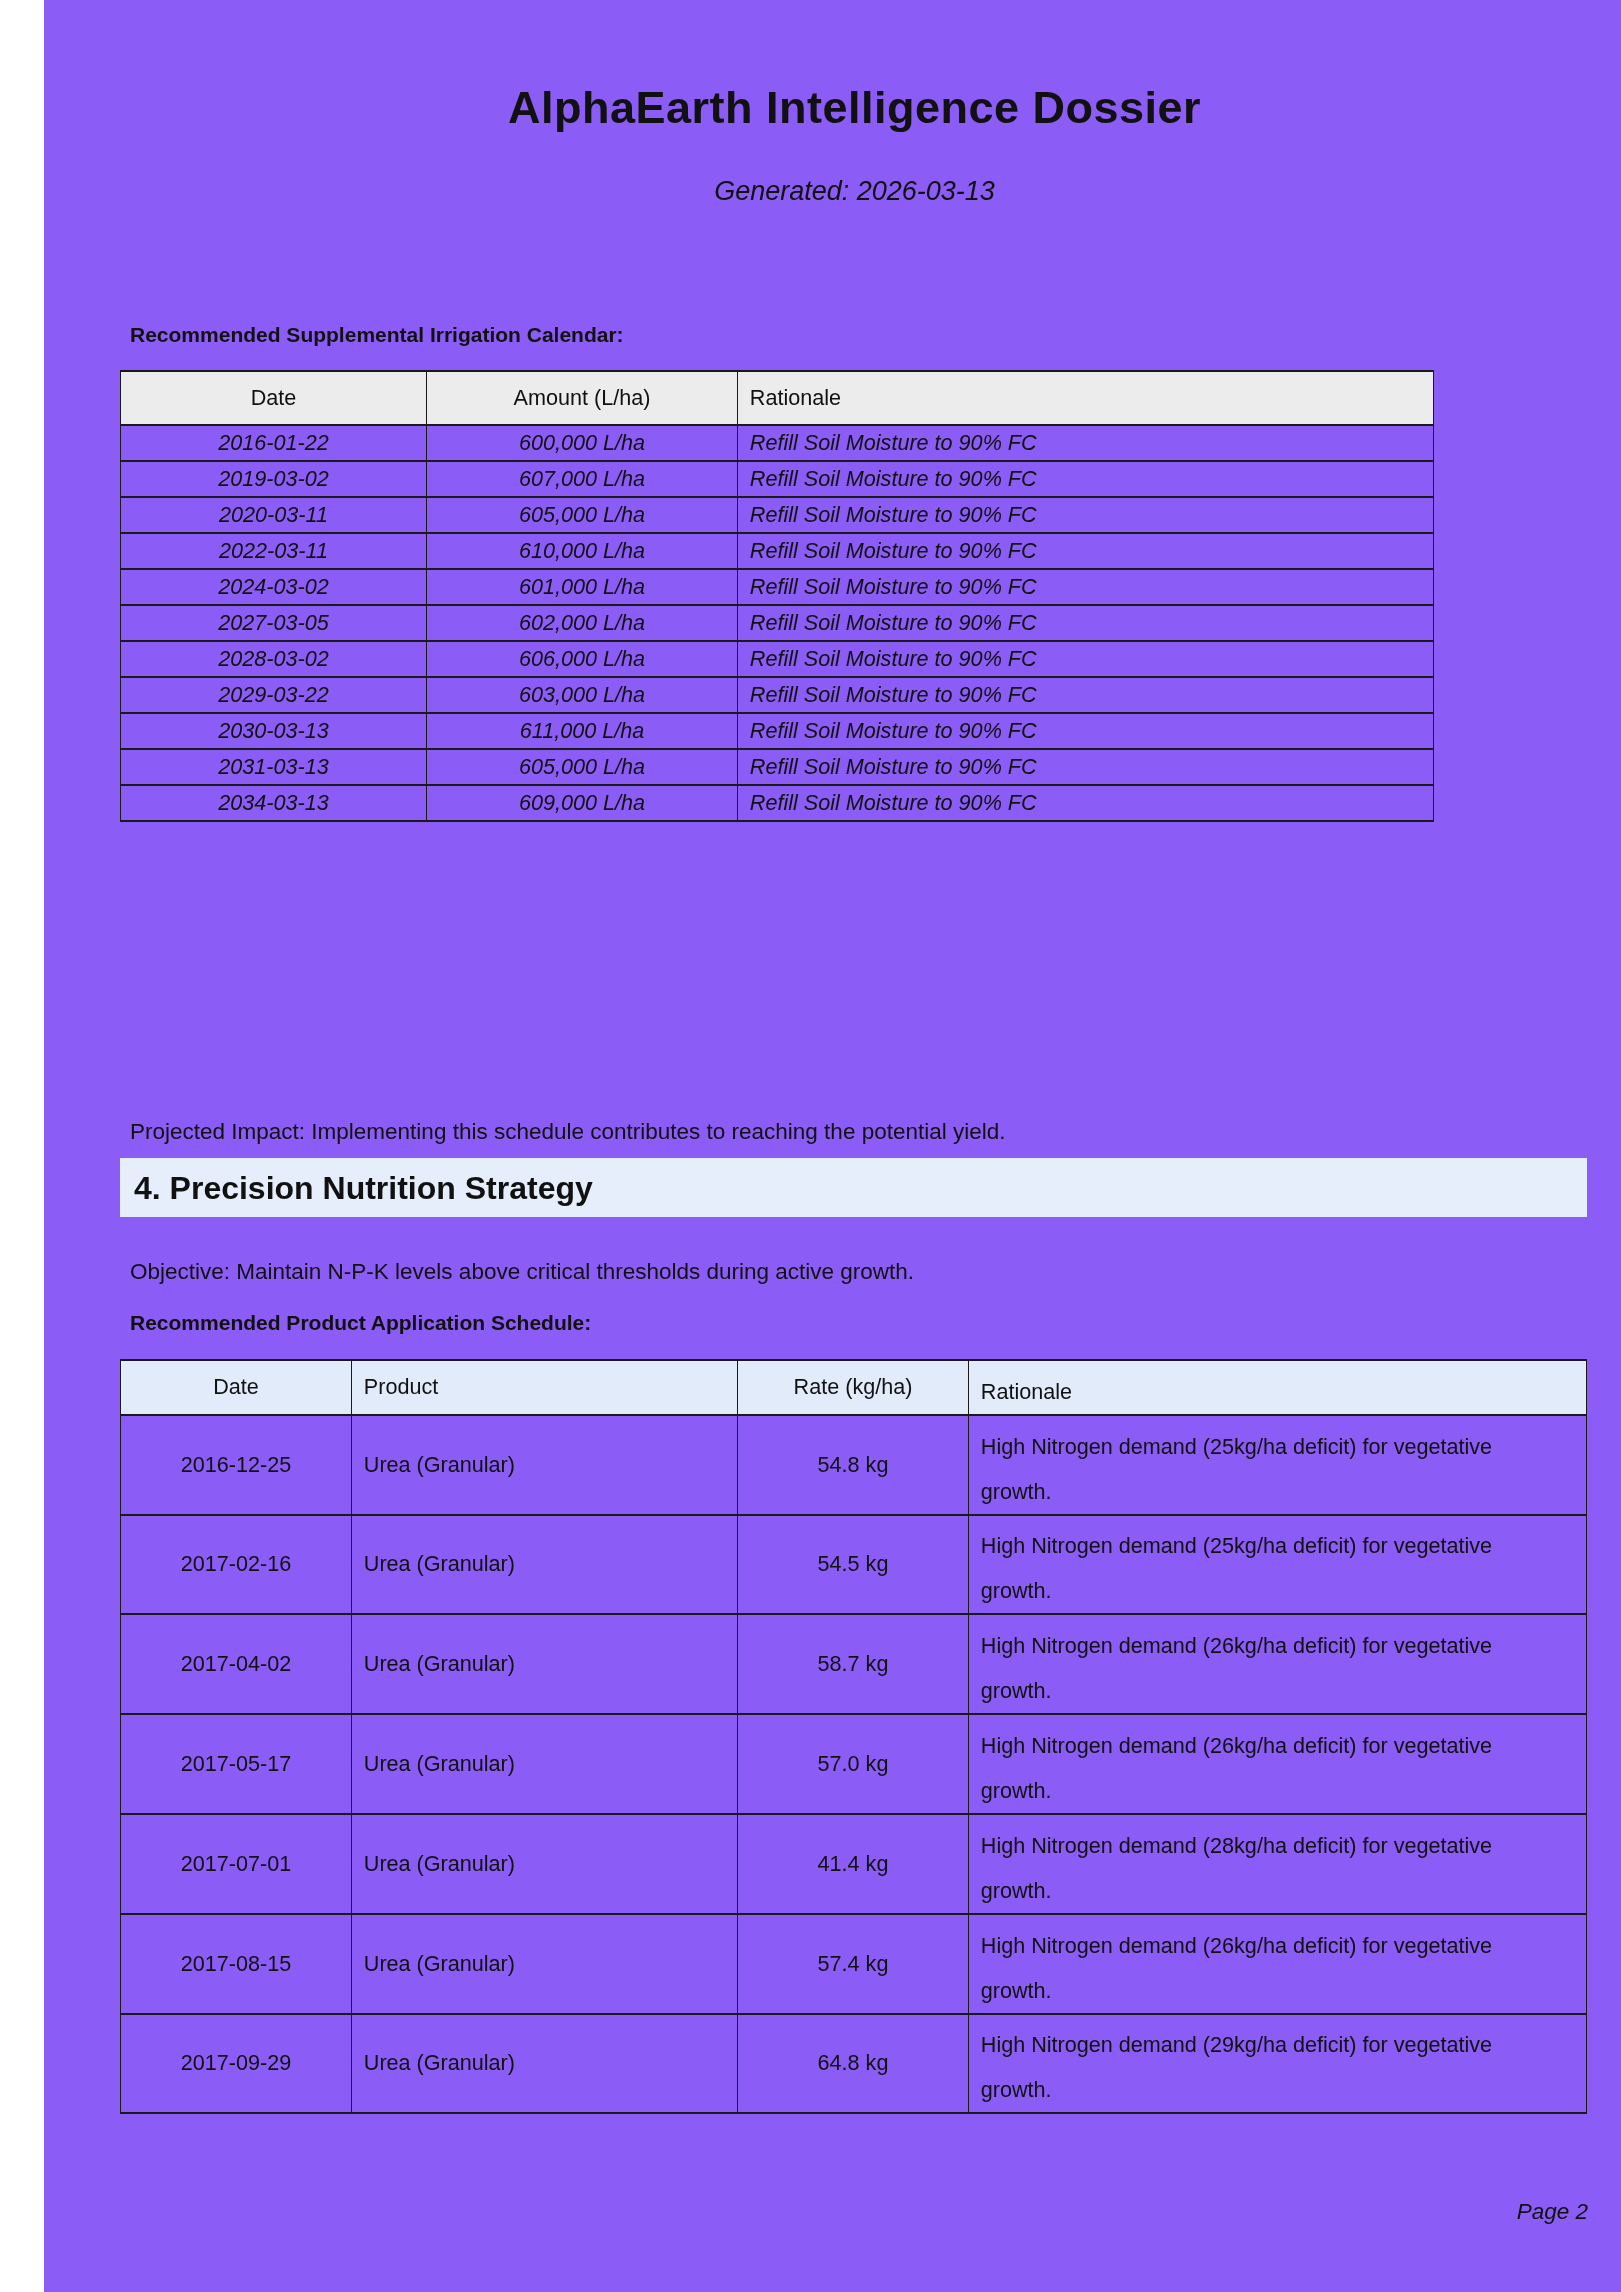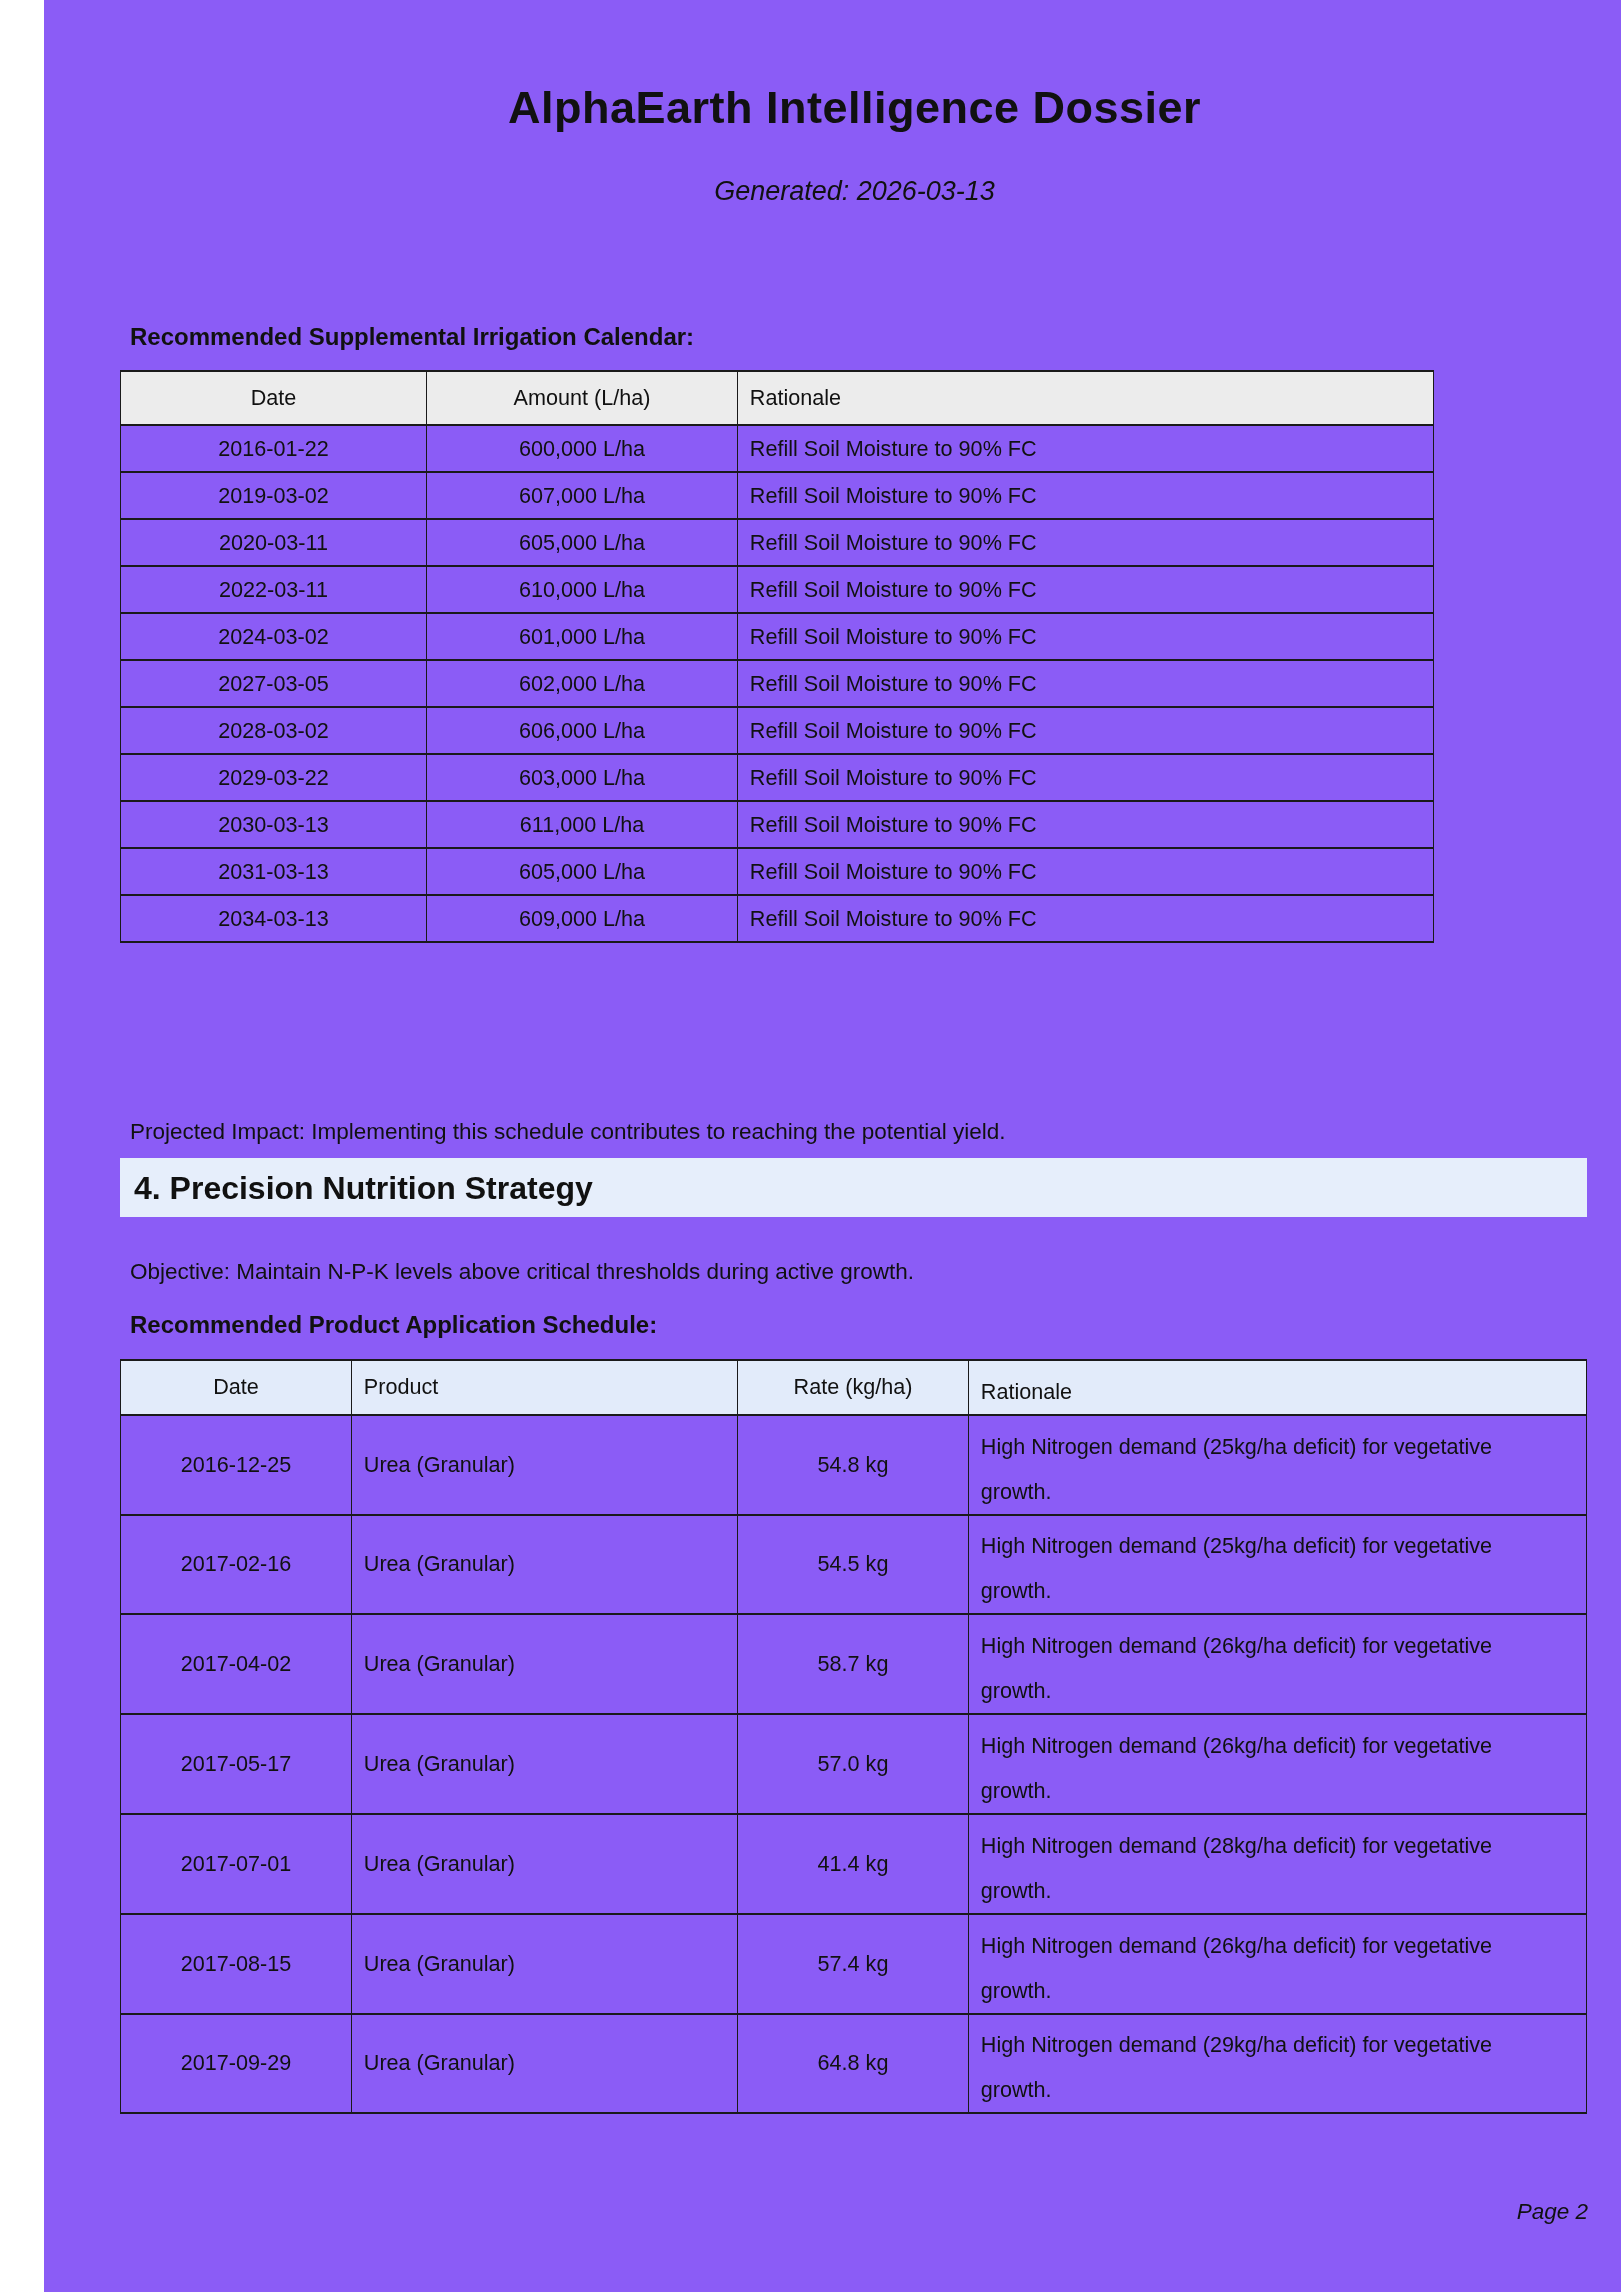--- a/index.html
+++ b/index.html
@@ -19,21 +19,21 @@
     text-align: center; font-size: 45px; font-weight: 700;
     letter-spacing: 0.5px;
   }
   .doc-generated {
     position: absolute; top: 176px; left: 0; width: 1621px;
     text-align: center; font-size: 27px; font-style: italic;
   }
 
   .h-bold {
     position: absolute; left: 86px;
-    font-size: 24px; font-weight: 700;
+    font-size: 21px; font-weight: 700;
   }
   .h-irrigation { top: 323px; }
   .h-schedule { top: 1311px; }
 
   table {
     border-collapse: collapse;
     table-layout: fixed;
     position: absolute;
   }
   th, td {
@@ -42,21 +42,21 @@
     border-left: 1.5px solid #1a1a1a;
     border-right: 1.5px solid #1a1a1a;
     font-size: 21.6px;
     font-weight: 400;
     overflow: hidden;
   }
 
   
   .t-irrigation { left: 76px; top: 370px; width: 1312px; }
   .t-irrigation th { height: 54px; background: var(--t1-header-bg, #ececec); }
-  .t-irrigation td { height: 47px; }
+  .t-irrigation td { height: 36px; font-style: italic; }
   .t-irrigation .c-date, .t-irrigation .c-amount { text-align: center; vertical-align: middle; }
   .t-irrigation .c-rationale { text-align: left; vertical-align: middle; padding-left: 11.8px; }
 
   
   .t-nutrition { left: 76px; top: 1359px; width: 1467px; }
   .t-nutrition th { height: 52px; background: var(--t2-header-bg, #e2ebfa); }
   .t-nutrition td { height: 93px; }
   .t-nutrition .c-date, .t-nutrition .c-rate { text-align: center; vertical-align: middle; }
   .t-nutrition .c-product { text-align: left; vertical-align: middle; padding-left: 11.8px; }
   .t-nutrition .c-rationale {

